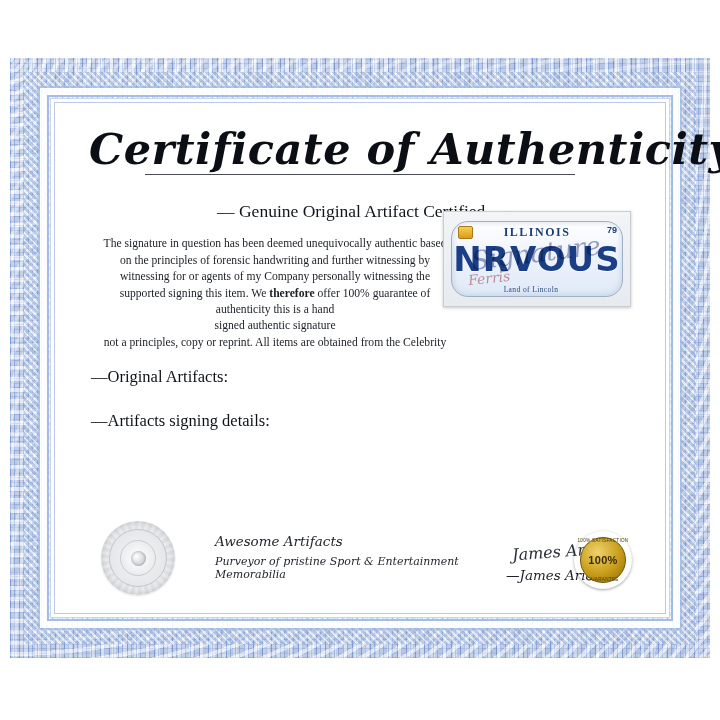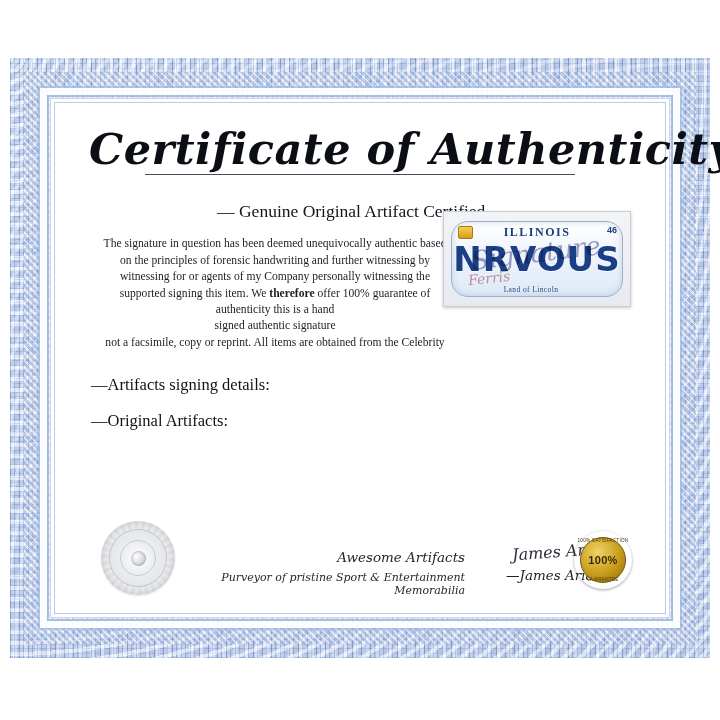--- a/index.html
+++ b/index.html
@@ -295,23 +295,23 @@
   }
   .embossed-seal .core {
     width: 15px; height: 15px; border-radius: 50%;
     background: radial-gradient(circle at 35% 35%, #ffffff, #b9bcc1);
     box-shadow: inset 0 0 3px rgba(0,0,0,.3);
   }
 
   .company-block {
     position: absolute;
     left: 160px;
-    bottom: 10px;
+    bottom: 26px;
     width: 250px;
-    text-align: right;
+    text-align: left;
     font-family: "DejaVu Serif", serif;
     font-style: italic;
     color: #23272e;
   }
   .company-name { font-size: 13.5px; }
   .company-tag { font-size: 11px; margin-top: 6px; }
 
   .signature-block {
     position: absolute;
     left: 430px;
@@ -394,33 +394,33 @@
           <div>The signature in question has been deemed unequivocally authentic based</div>
           <div>on the principles of  forensic handwriting and further witnessing by</div>
           <div>witnessing for or agents of my Company personally witnessing the</div>
           <div>
             <span>supported signing this item. We</span>
             <span class="bold">therefore</span>
             <span>offer 100% guarantee of</span>
           </div>
           <div>authenticity this is a hand</div>
           <div>signed authentic signature</div>
-          <div>not a facsimile, copy or reprint. All items are obtained from the Celebrity</div>
+          <div>not a principles, copy or reprint. All items are obtained from the Celebrity</div>
         </div>
 
+        <div class="section-line section-artifacts">—Original Artifacts:</div>
         <div class="section-line section-signing">—Artifacts signing details:</div>
-        <div class="section-line section-artifacts">—Original Artifacts:</div>
 
         <div class="plate-photo">
           <div class="plate">
             <div class="plate-sticker"></div>
             <div class="plate-top">
               <span class="plate-state">ILLINOIS</span>
             </div>
-            <div class="plate-year">46</div>
+            <div class="plate-year">79</div>
             <div class="plate-number">NRVOUS</div>
             <div class="plate-autograph">Signature</div>
             <div class="plate-autograph2">Ferris</div>
             <div class="plate-bottom">Land of Lincoln</div>
           </div>
         </div>
 
         <div class="footer">
 
           <div class="embossed-seal">

